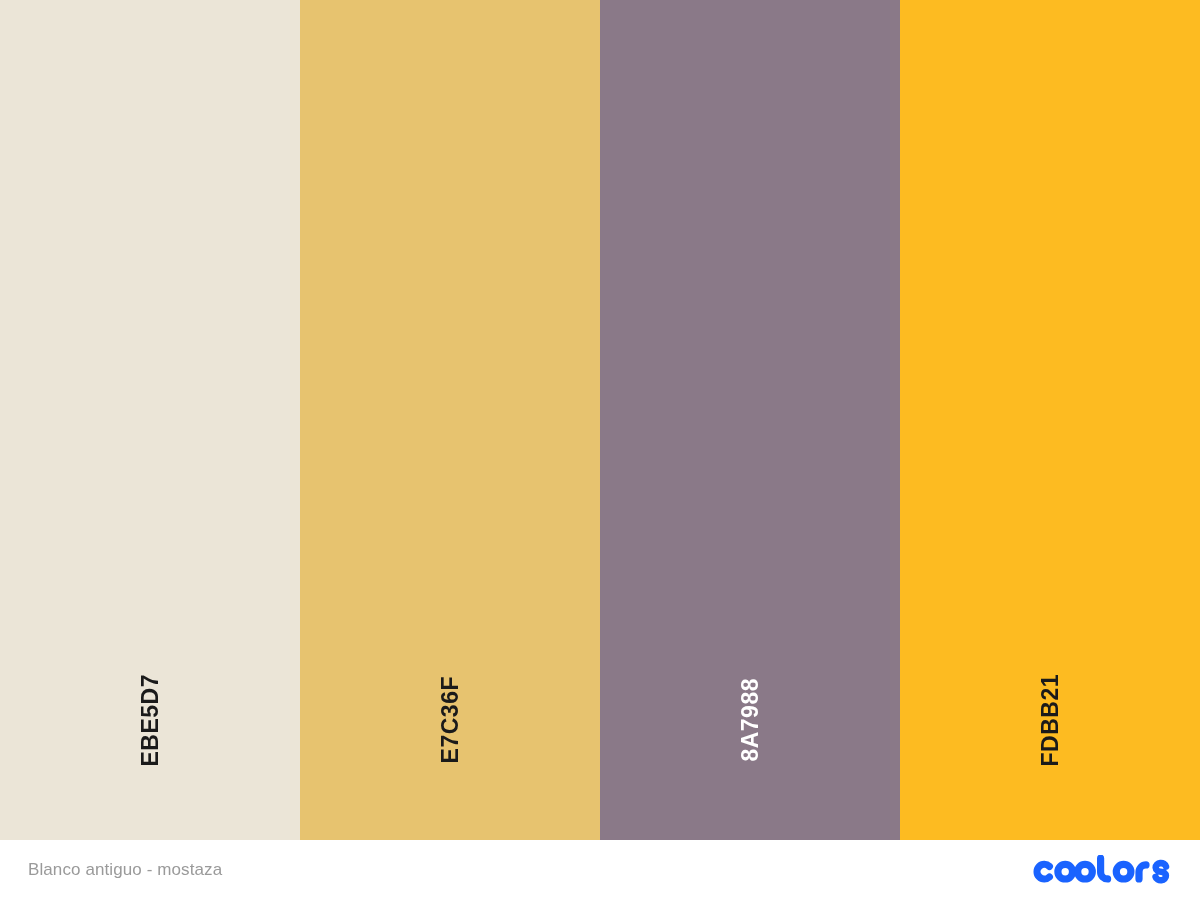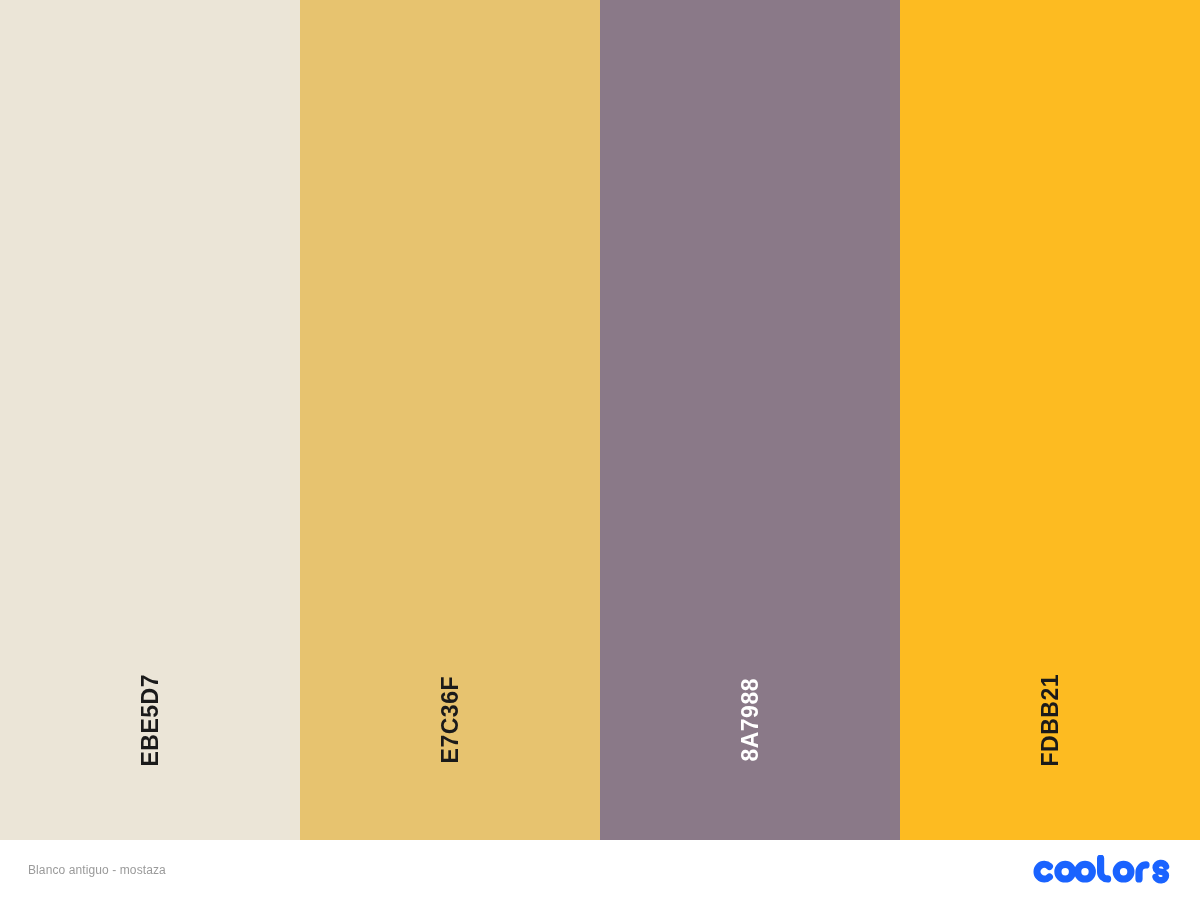--- a/index.html
+++ b/index.html
@@ -71,21 +71,21 @@
     background: #ffffff;
     display: flex;
     align-items: center;
     justify-content: space-between;
     box-sizing: border-box;
     padding: 0 28px;
   }
 
   .footer-caption {
     font-family: "Liberation Sans", sans-serif;
-    font-size: 12px;
+    font-size: 17px;
     font-weight: normal;
     color: #9a9a9a;
     letter-spacing: 0.1px;
     white-space: nowrap;
   }
 
   .footer-logo {
     display: flex;
     align-items: center;
     height: 30px;

